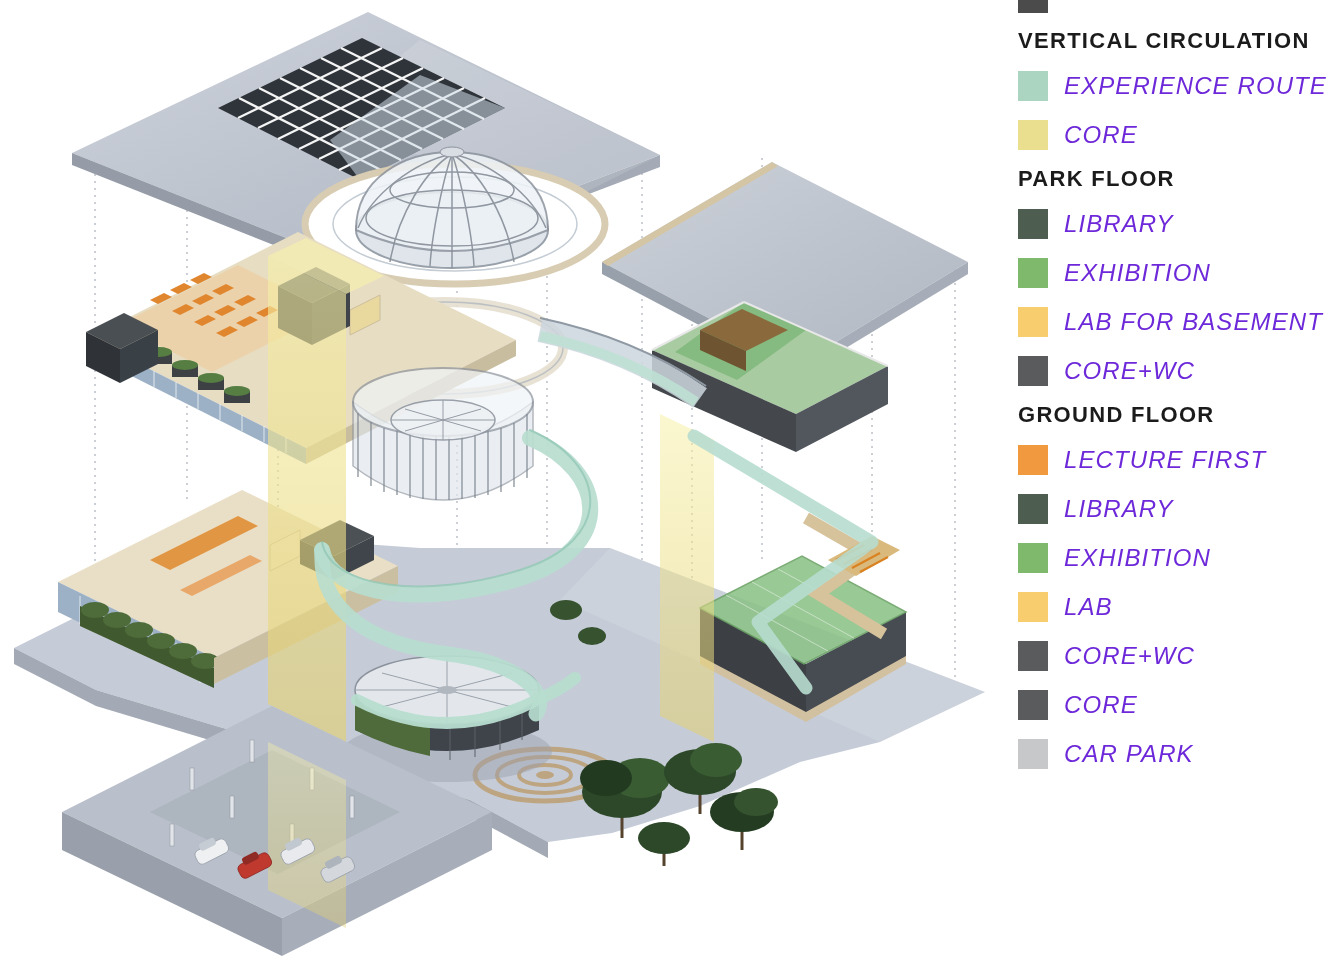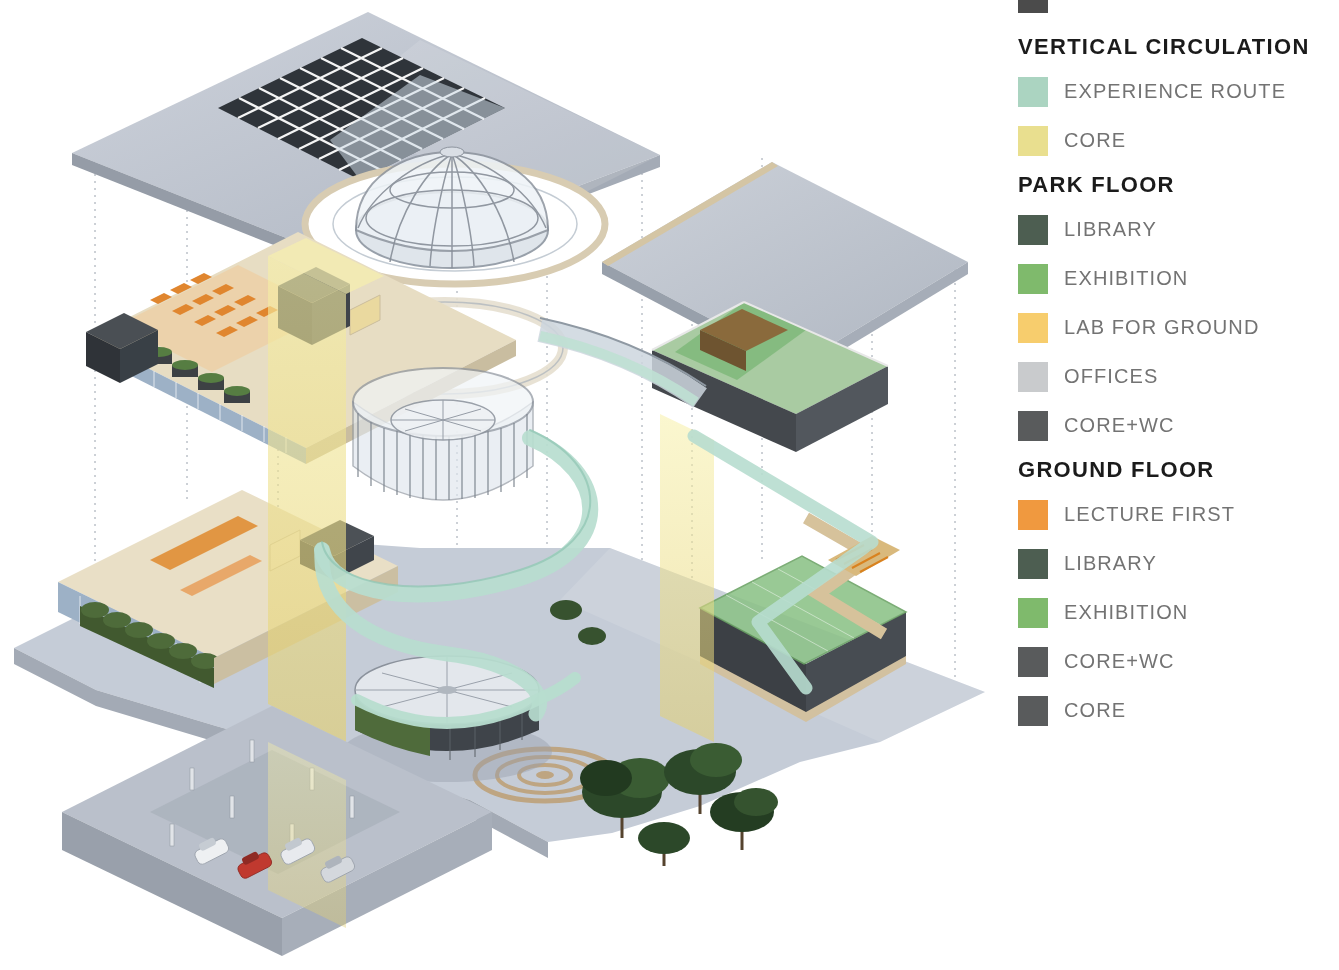--- a/index.html
+++ b/index.html
@@ -1,24 +1,24 @@
 <!DOCTYPE html>
 <html><head>
 <meta charset="utf-8">
 <style>
   html,body{margin:0;padding:0;background:#ffffff;}
   .canvas{position:relative;width:1339px;height:970px;background:#ffffff;overflow:hidden;
           font-family:"Liberation Sans",sans-serif;}
   .illustration{position:absolute;left:0;top:0;width:1010px;height:970px;}
-  .legend{position:absolute;left:1018px;top:0;width:321px;padding-top:27px;}
+  .legend{position:absolute;left:1018px;top:0;width:321px;padding-top:21px;}
   .legend-heading{height:40px;display:flex;align-items:center;font-size:22px;font-weight:700;
                   letter-spacing:1.3px;color:#1b1b1b;white-space:nowrap;}
   .legend-row{height:49px;display:flex;align-items:center;gap:16px;}
   .swatch{width:30px;height:30px;flex:0 0 30px;}
-  .legend-label{font-size:20px;font-weight:500;letter-spacing:1.1px;color:#737373;white-space:nowrap;}
+  .legend-label{font-size:24px;font-weight:500;letter-spacing:1.1px;color:#6d28d9;white-space:nowrap;font-style:italic;}
   .cutoff-swatch{position:absolute;top:0;left:0;width:30px;height:13px;}
 </style>
 </head>
 <body>
 
 <div class="canvas">
 
   <svg class="illustration" viewBox="0 0 1010 970">
     <defs>
       <linearGradient id="g1" x1="0" y1="0" x2="1" y2="1">
@@ -395,48 +395,52 @@
     <div class="legend-row">
       <span class="swatch" style="background-color: rgb(77, 94, 81);"></span>
       <span class="legend-label">LIBRARY</span>
     </div>
     <div class="legend-row">
       <span class="swatch" style="background-color: rgb(127, 186, 108);"></span>
       <span class="legend-label">EXHIBITION</span>
     </div>
     <div class="legend-row">
       <span class="swatch" style="background-color: rgb(247, 205, 109);"></span>
-      <span class="legend-label">LAB FOR GROUND</span>
-    </div>
-    <div class="legend-row">
-      <span class="swatch" style="background-color: rgb(201, 203, 205);"></span>
-      <span class="legend-label">OFFICES</span>
+      <span class="legend-label">LAB FOR BASEMENT</span>
     </div>
     <div class="legend-row">
       <span class="swatch" style="background-color: rgb(89, 91, 92);"></span>
       <span class="legend-label">CORE+WC</span>
     </div>
 
     <div class="legend-heading">GROUND FLOOR</div>
     <div class="legend-row">
       <span class="swatch" style="background-color: rgb(240, 153, 63);"></span>
       <span class="legend-label">LECTURE FIRST</span>
     </div>
     <div class="legend-row">
       <span class="swatch" style="background-color: rgb(77, 94, 81);"></span>
       <span class="legend-label">LIBRARY</span>
     </div>
     <div class="legend-row">
       <span class="swatch" style="background-color: rgb(127, 186, 108);"></span>
       <span class="legend-label">EXHIBITION</span>
     </div>
     <div class="legend-row">
+      <span class="swatch" style="background-color: rgb(247, 205, 109);"></span>
+      <span class="legend-label">LAB</span>
+    </div>
+    <div class="legend-row">
       <span class="swatch" style="background-color: rgb(89, 91, 92);"></span>
       <span class="legend-label">CORE+WC</span>
     </div>
 
     <div class="legend-row">
       <span class="swatch" style="background-color: rgb(89, 91, 92);"></span>
       <span class="legend-label">CORE</span>
     </div>
+    <div class="legend-row">
+      <span class="swatch" style="background-color: rgb(198, 200, 202);"></span>
+      <span class="legend-label">CAR PARK</span>
+    </div>
   </div>
 
 </div>
 
 </body></html>

